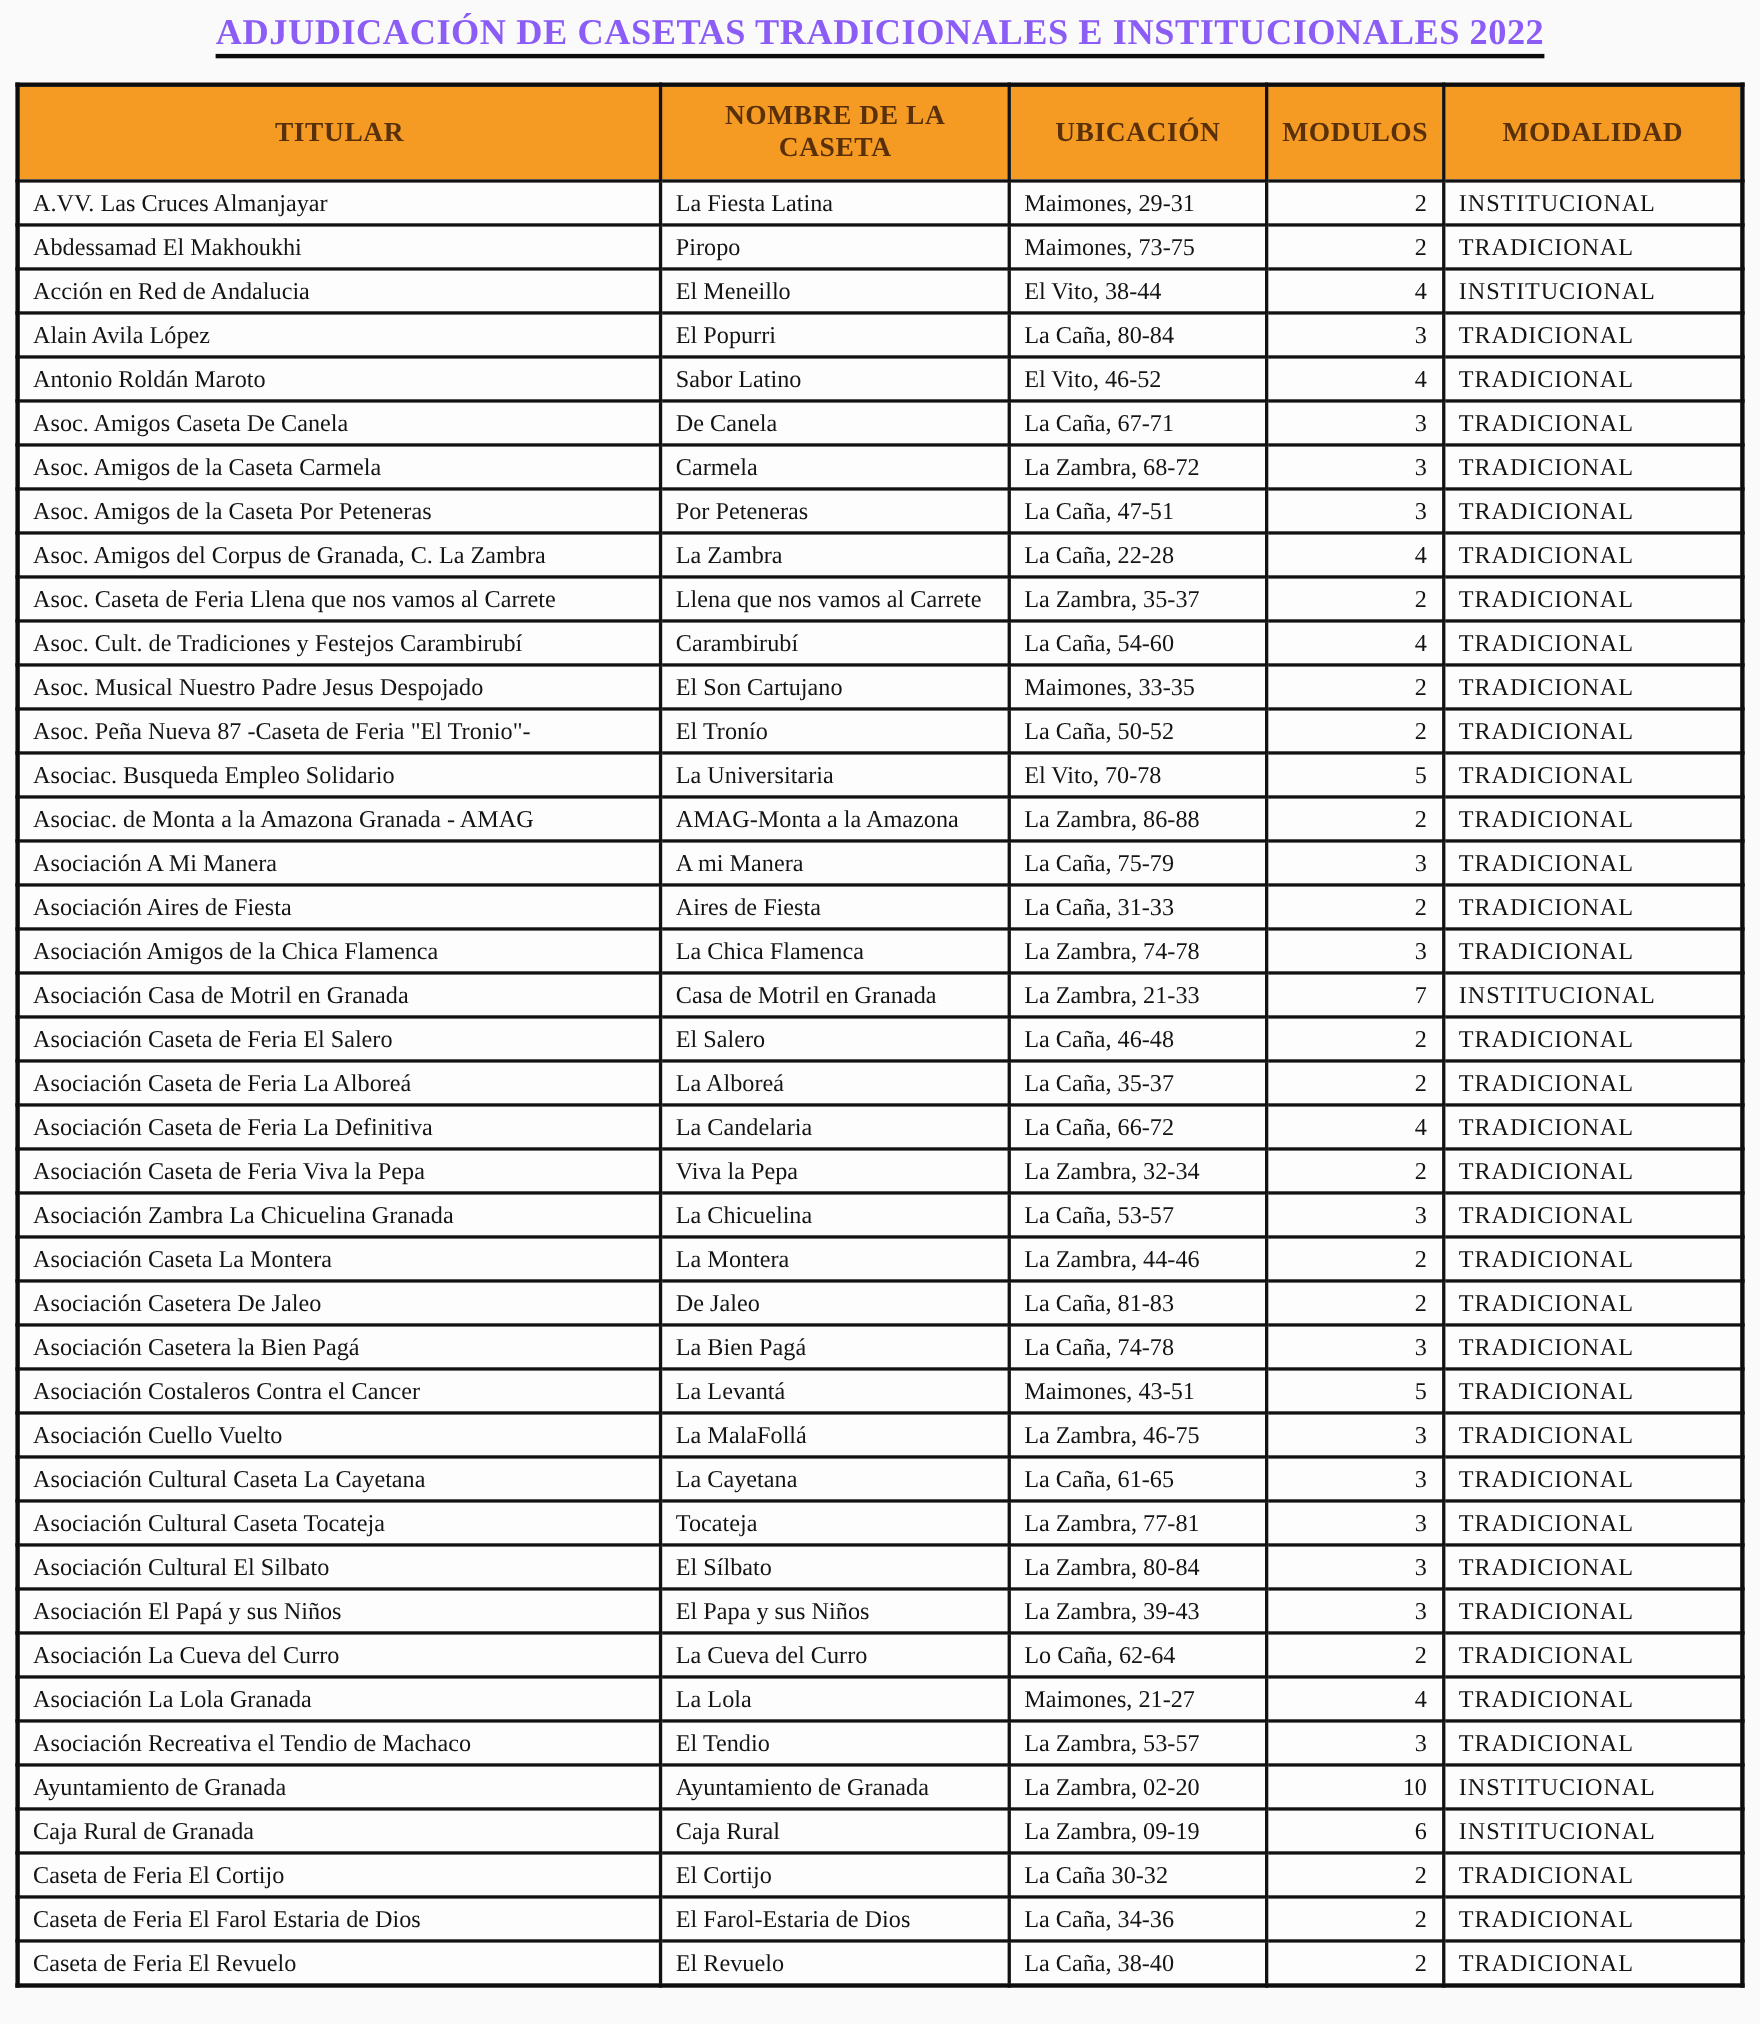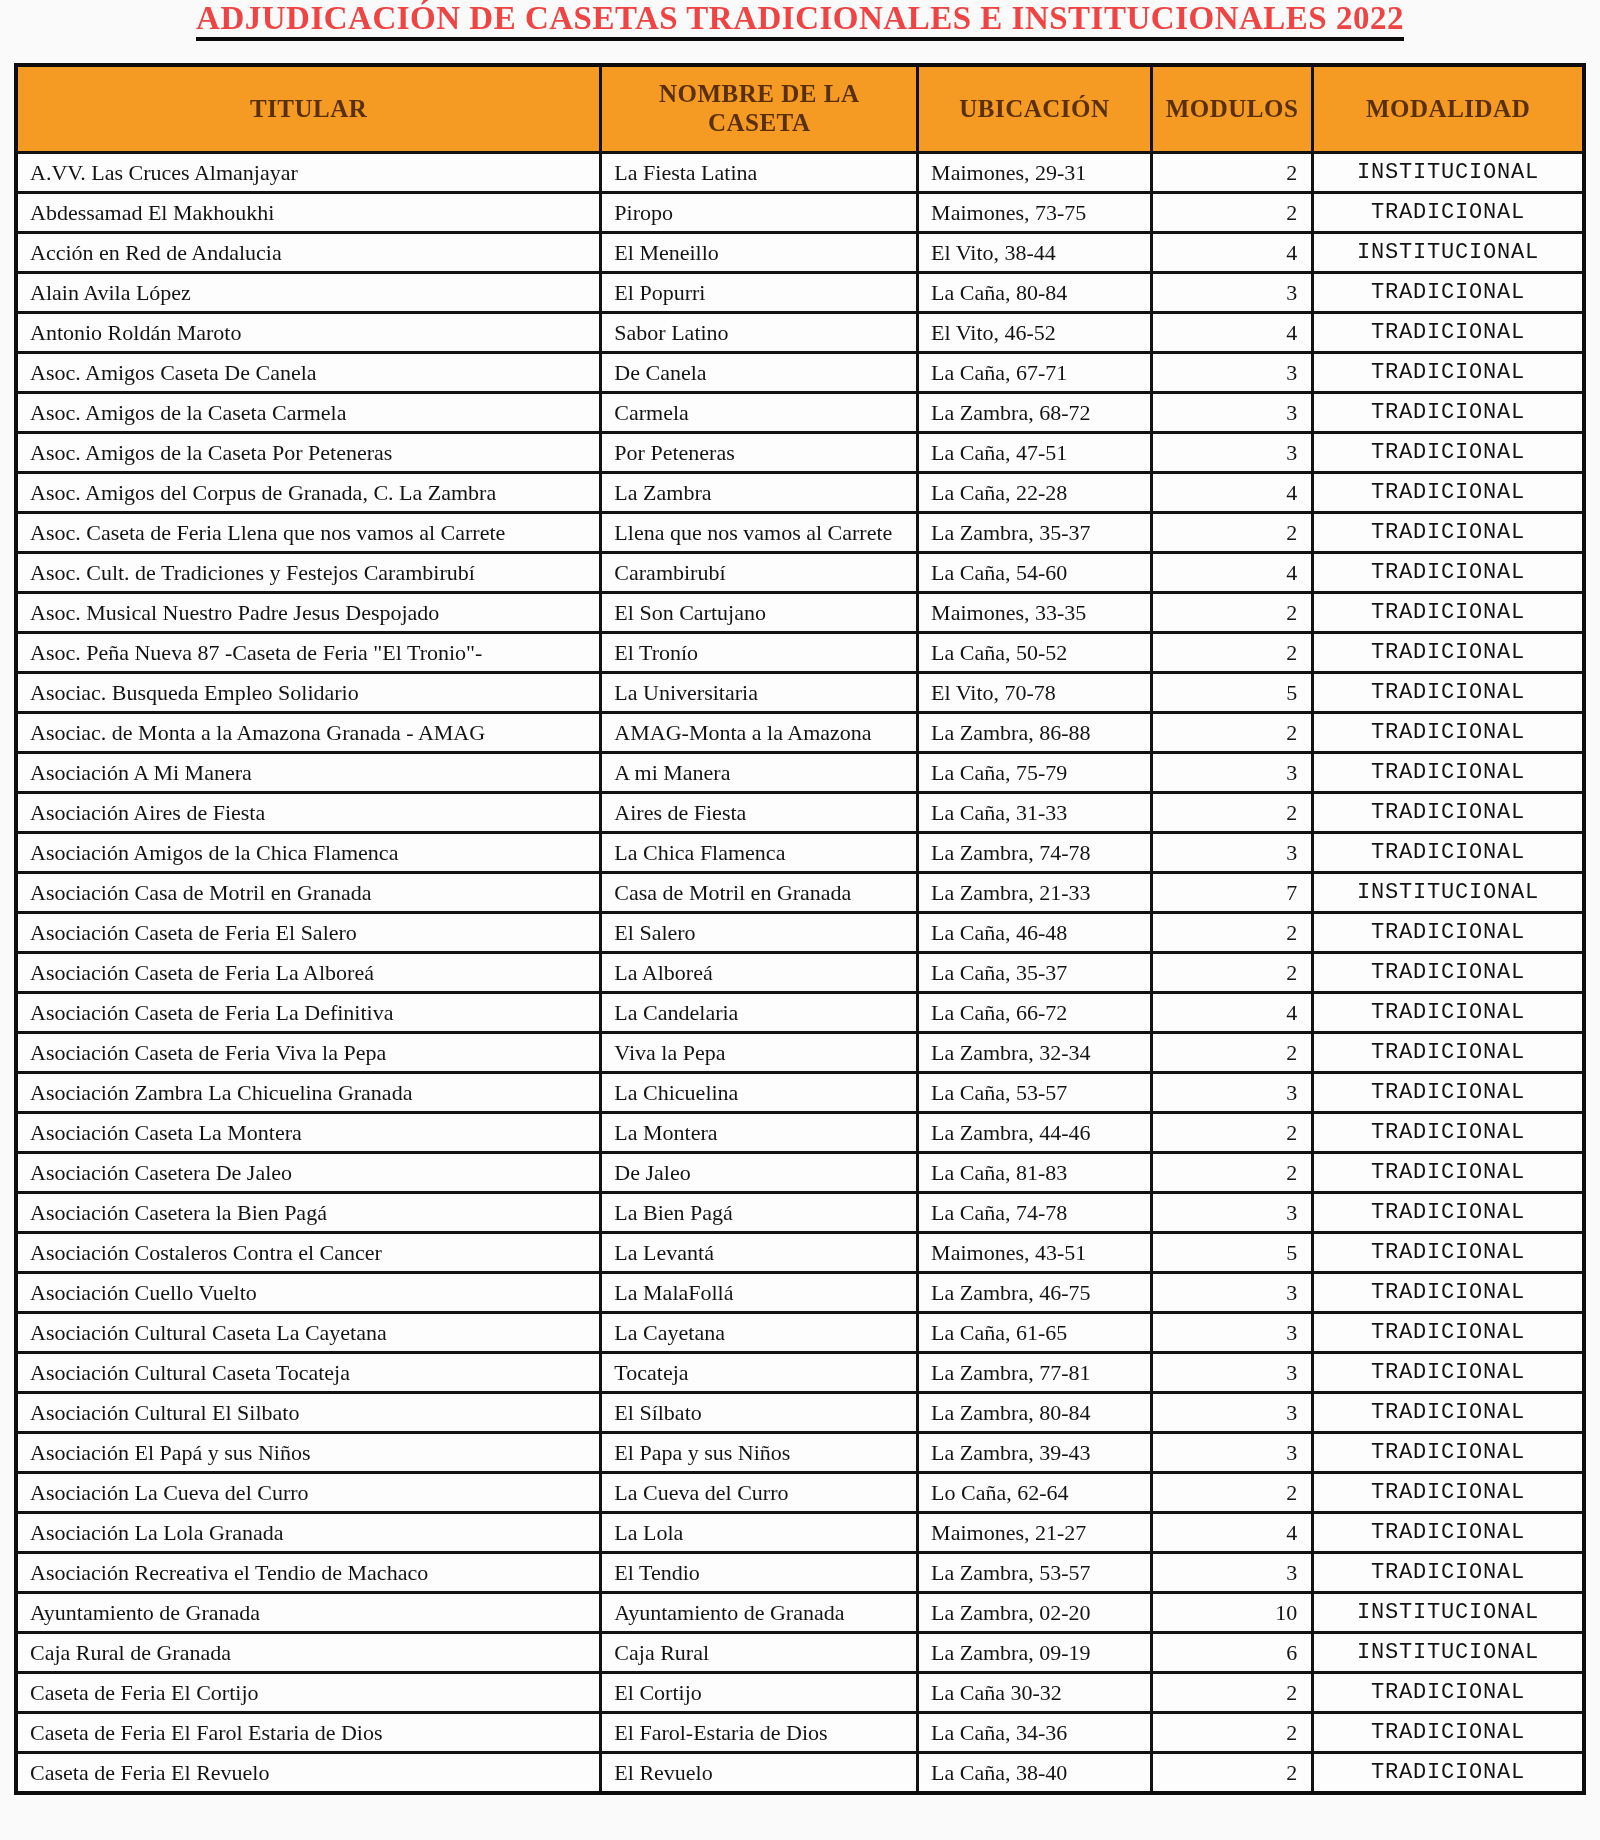--- a/index.html
+++ b/index.html
@@ -12,24 +12,25 @@
     color: #111;
   }
   .page {
     width: 1600px;
     height: 1840px;
     overflow: hidden;
     position: relative;
   }
   .doc-title {
     text-align: center;
+    margin-top: 12px;
     font-size: 33px;
     font-weight: bold;
     letter-spacing: 0.5px;
-    color: #ef4444;
+    color: #8b5cf6;
   }
   .doc-title span {
     border-bottom: 4px solid #0a0a0a;
     padding-bottom: 1px;
   }
   table.casetas {
     border-collapse: collapse;
     table-layout: fixed;
     width: 1572px;
     margin: 26px 14px 0 14px;
@@ -59,21 +60,21 @@
     height: 35px;
     padding: 1px 12px;
     line-height: 1.25;
     background: #fdfdfd;
     color: #141414;
   }
   td.c0 { text-align: justify; }
   td.c1 { text-align: justify; }
   td.c2 { text-align: left; }
   td.c3 { text-align: right; padding-right: 14px; }
-  td.c4 { text-align: center; letter-spacing: 0.8px; font-family: Liberation Mono, monospace; }
+  td.c4 { text-align: left; letter-spacing: 0.8px; }
 </style>
 </head>
 <body>
 
 <div class="page">
 
   <div class="doc-title">
     <span>ADJUDICACIÓN DE CASETAS TRADICIONALES E INSTITUCIONALES 2022</span>
   </div>
 

